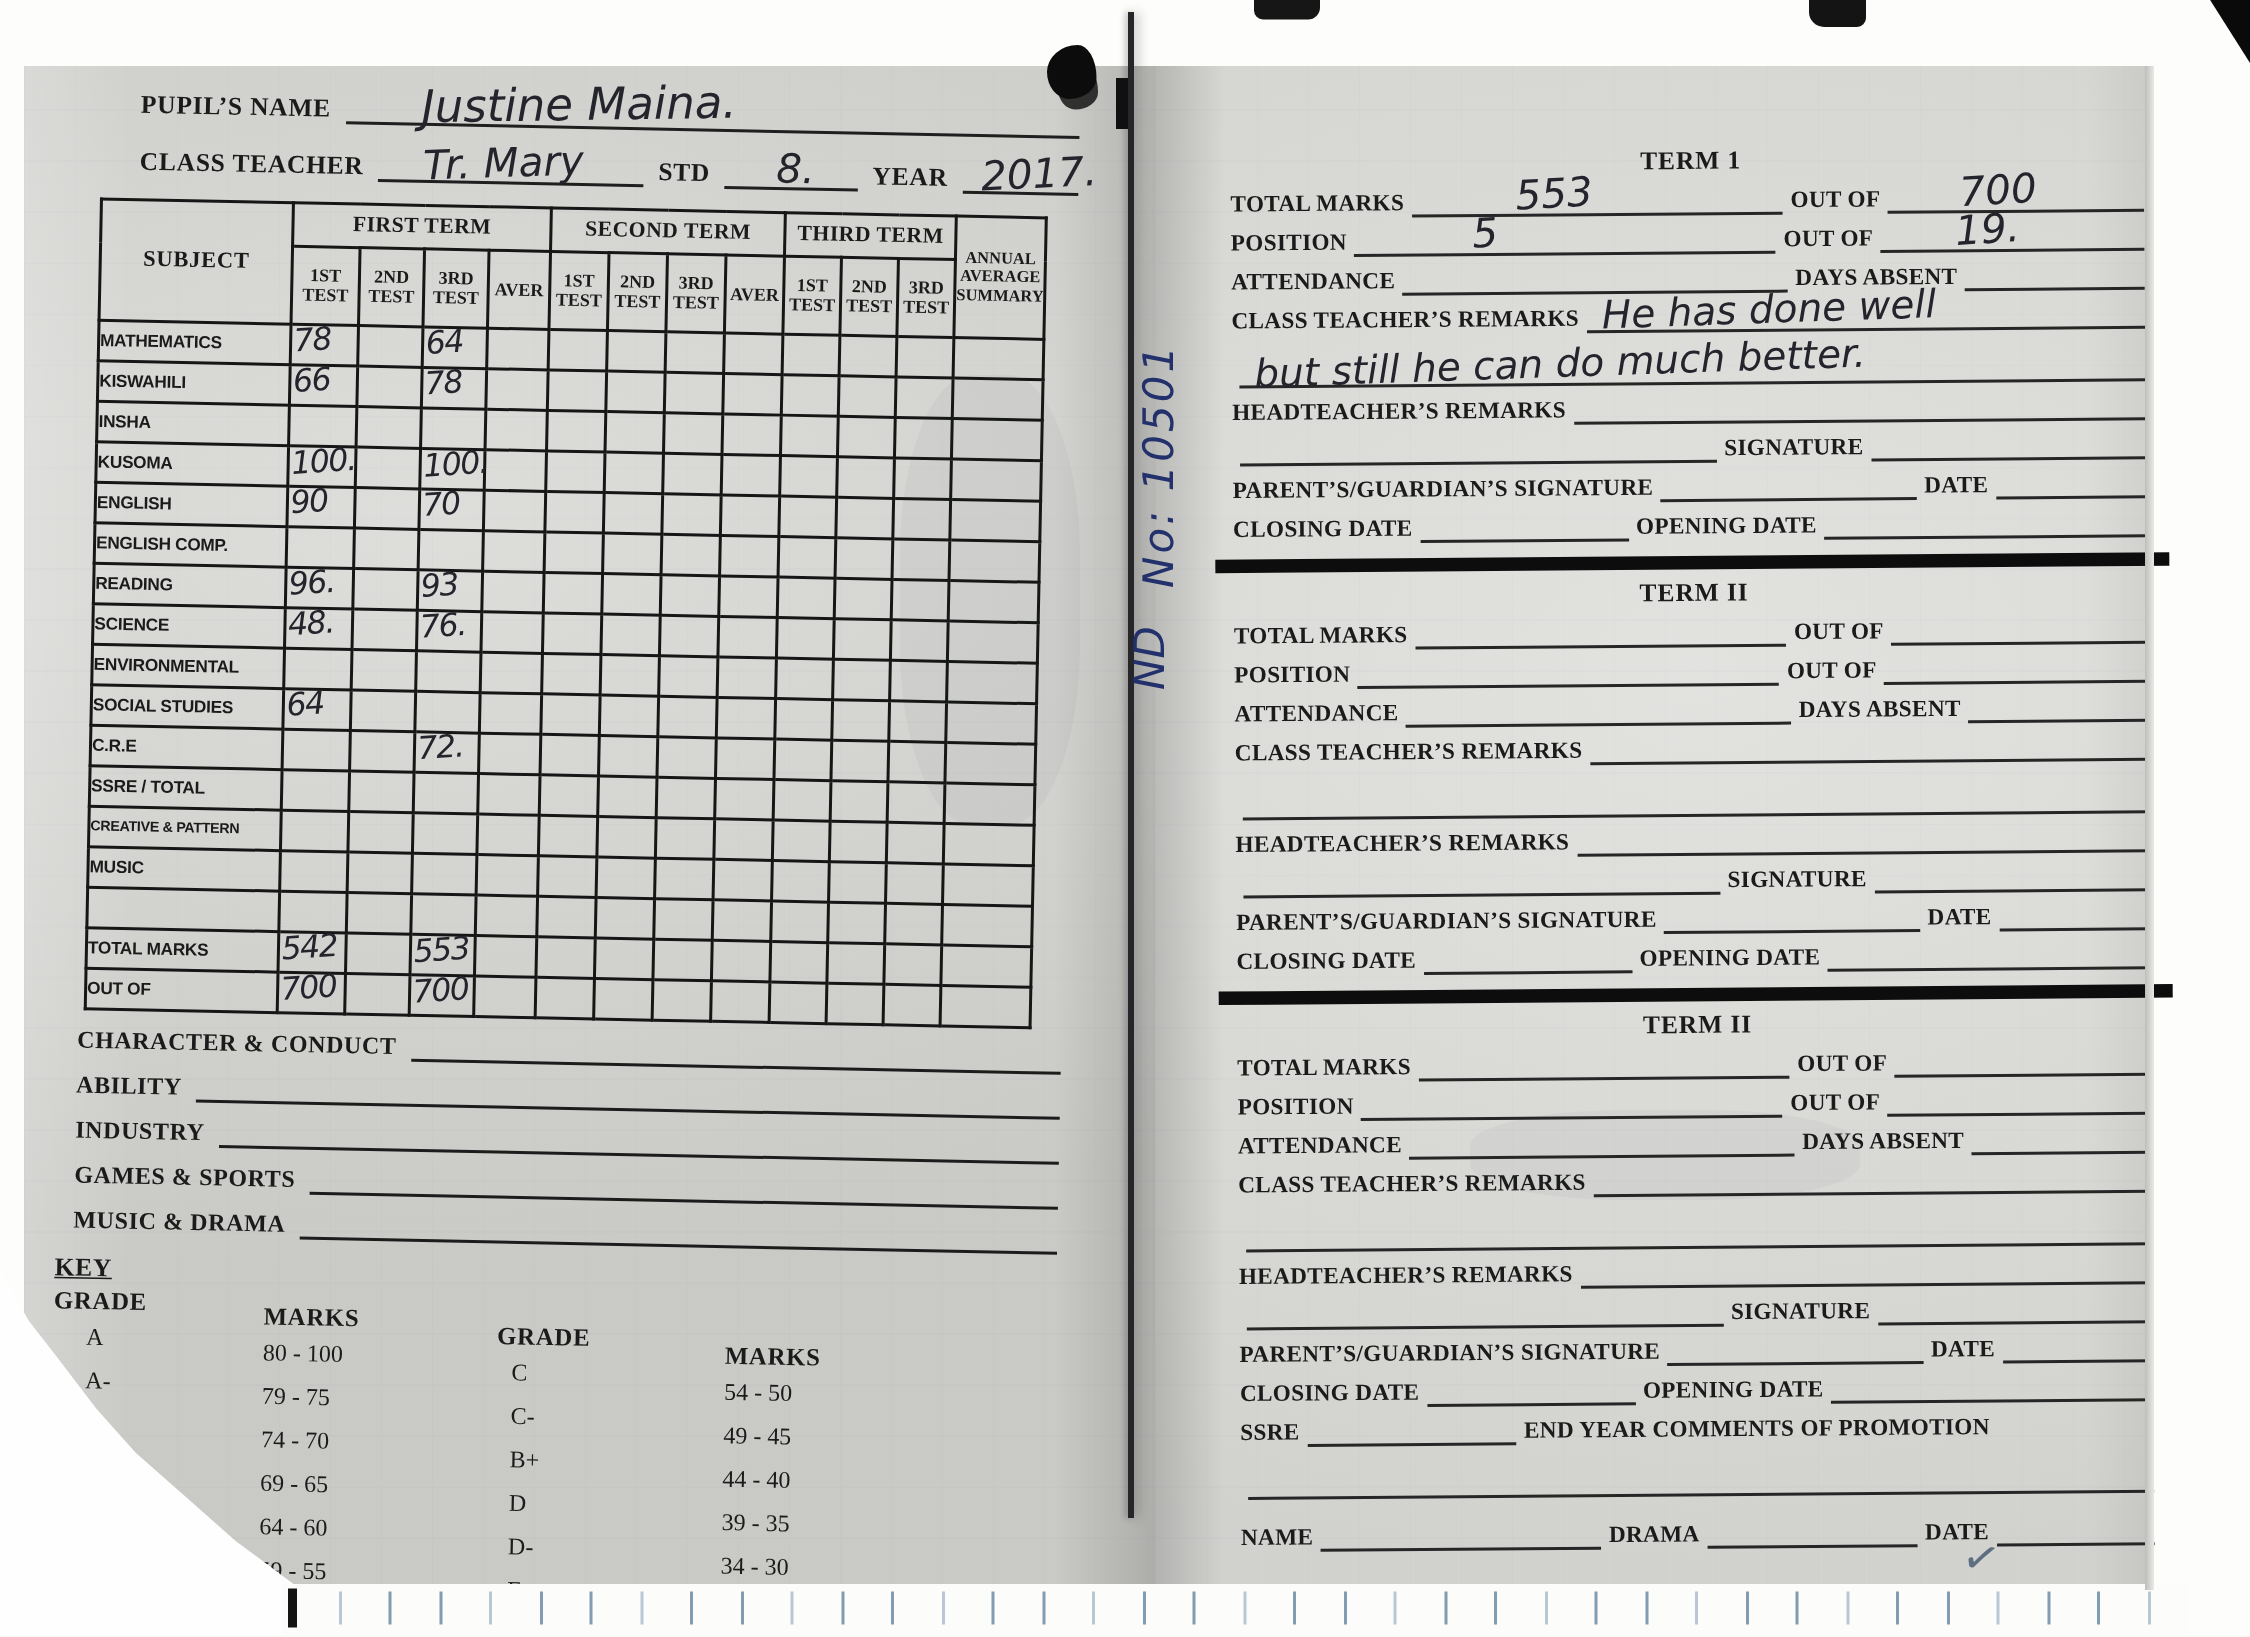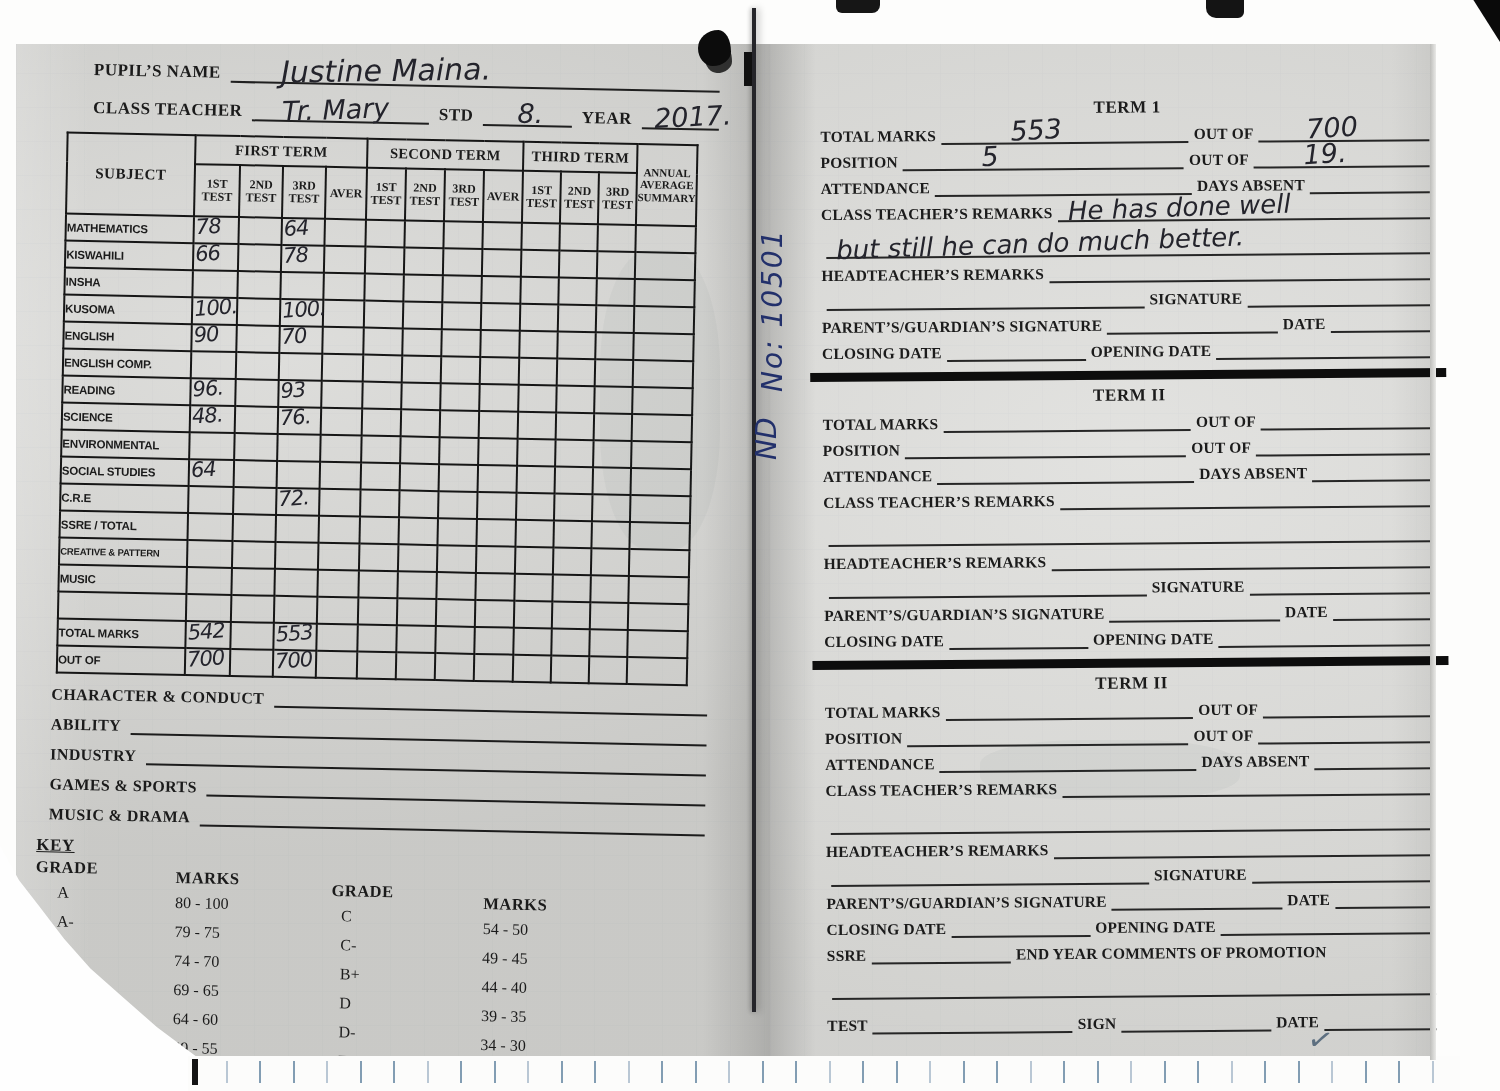--- a/index.html
+++ b/index.html
@@ -692,23 +692,23 @@
             </div>
             <div class="frow">
               <span class="lab">SSRE</span>
               <span class="ln" style="flex: 0.55 1 0%;"></span>
               <span class="lab">END YEAR COMMENTS OF PROMOTION</span>
             </div>
             <div class="frow gapline">
               <span class="ln" style="flex: 1 1 0%;"></span>
             </div>
             <div class="frow gapline">
-              <span class="lab">TEST</span>
+              <span class="lab">NAME</span>
               <span class="ln" style="flex: 0.8 1 0%;"></span>
-              <span class="lab">SIGN</span>
+              <span class="lab">DRAMA</span>
               <span class="ln" style="flex: 0.6 1 0%;"></span>
               <span class="lab">DATE</span>
               <span class="ln" style="flex: 0.45 1 0%;"></span>
             </div>
           </div>
         </div>
     </div>
   </div>
 
   <div class="fold-line"></div>

